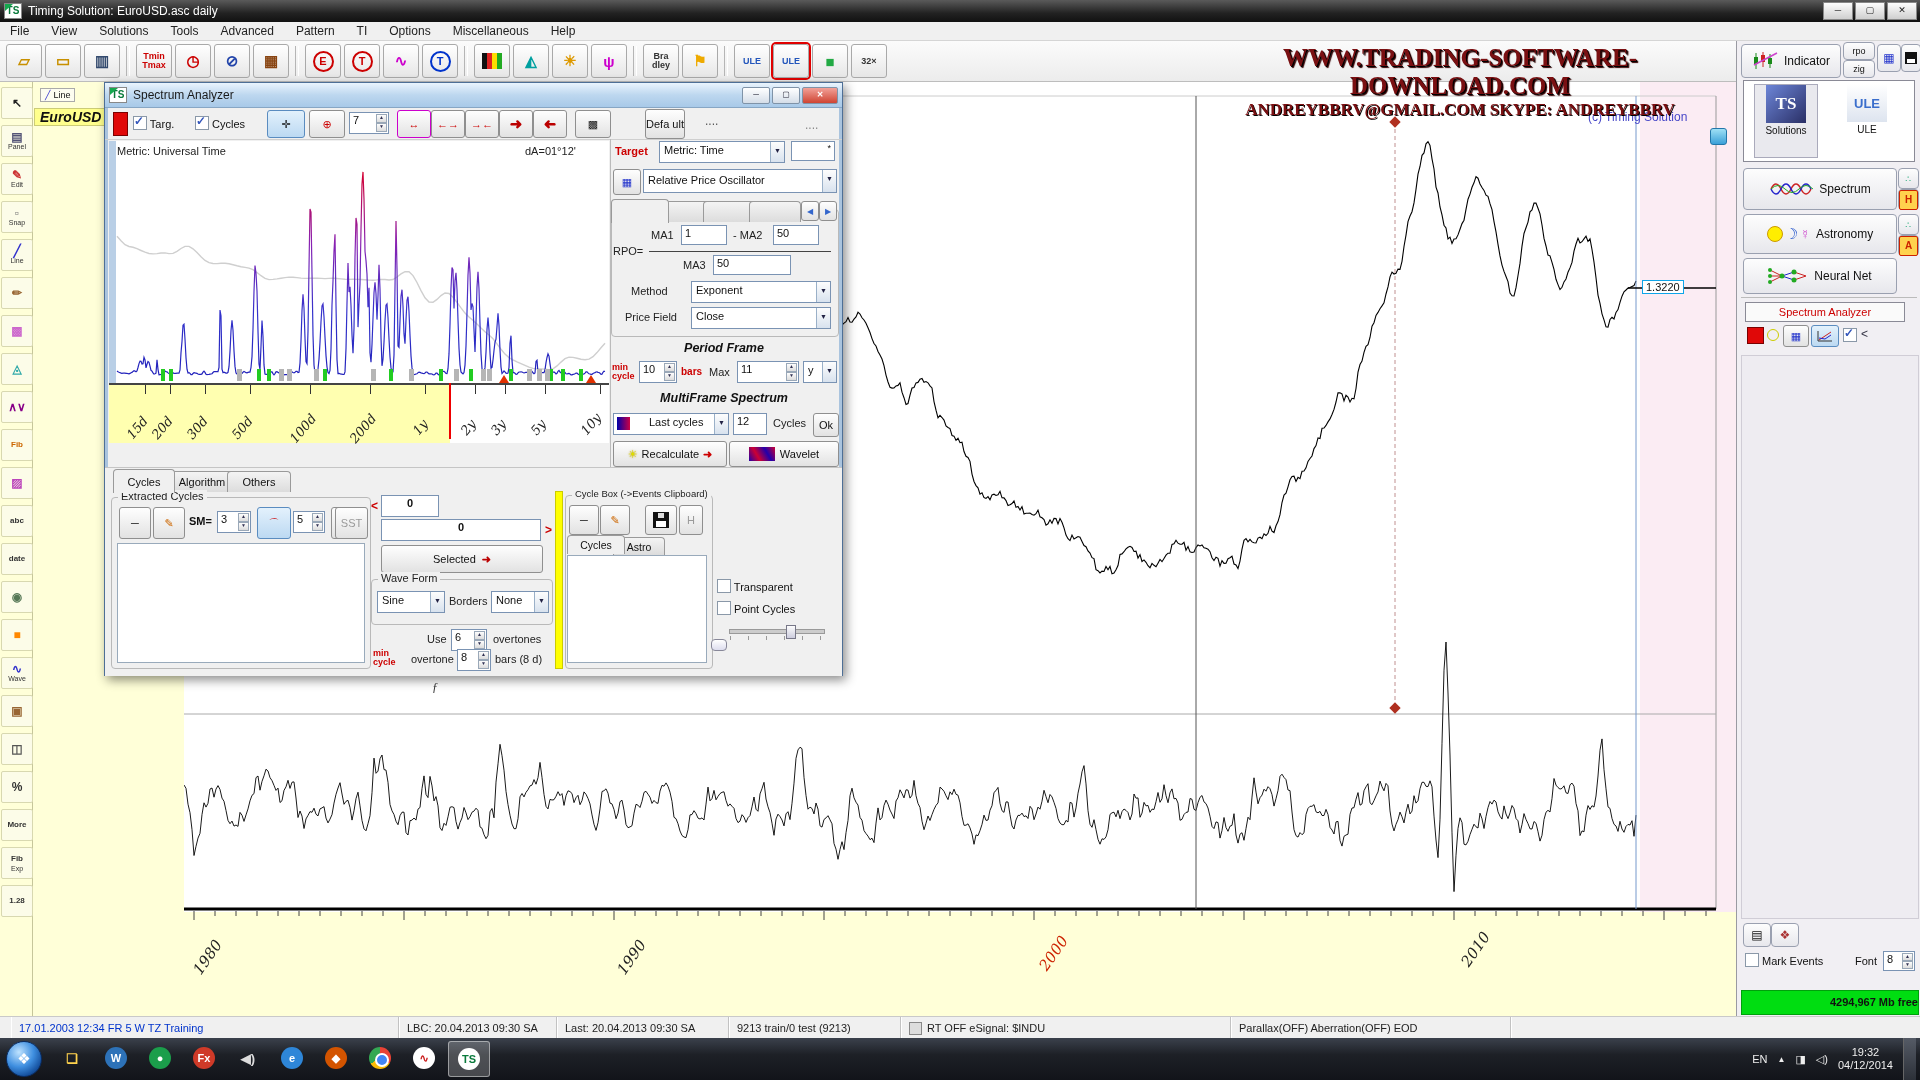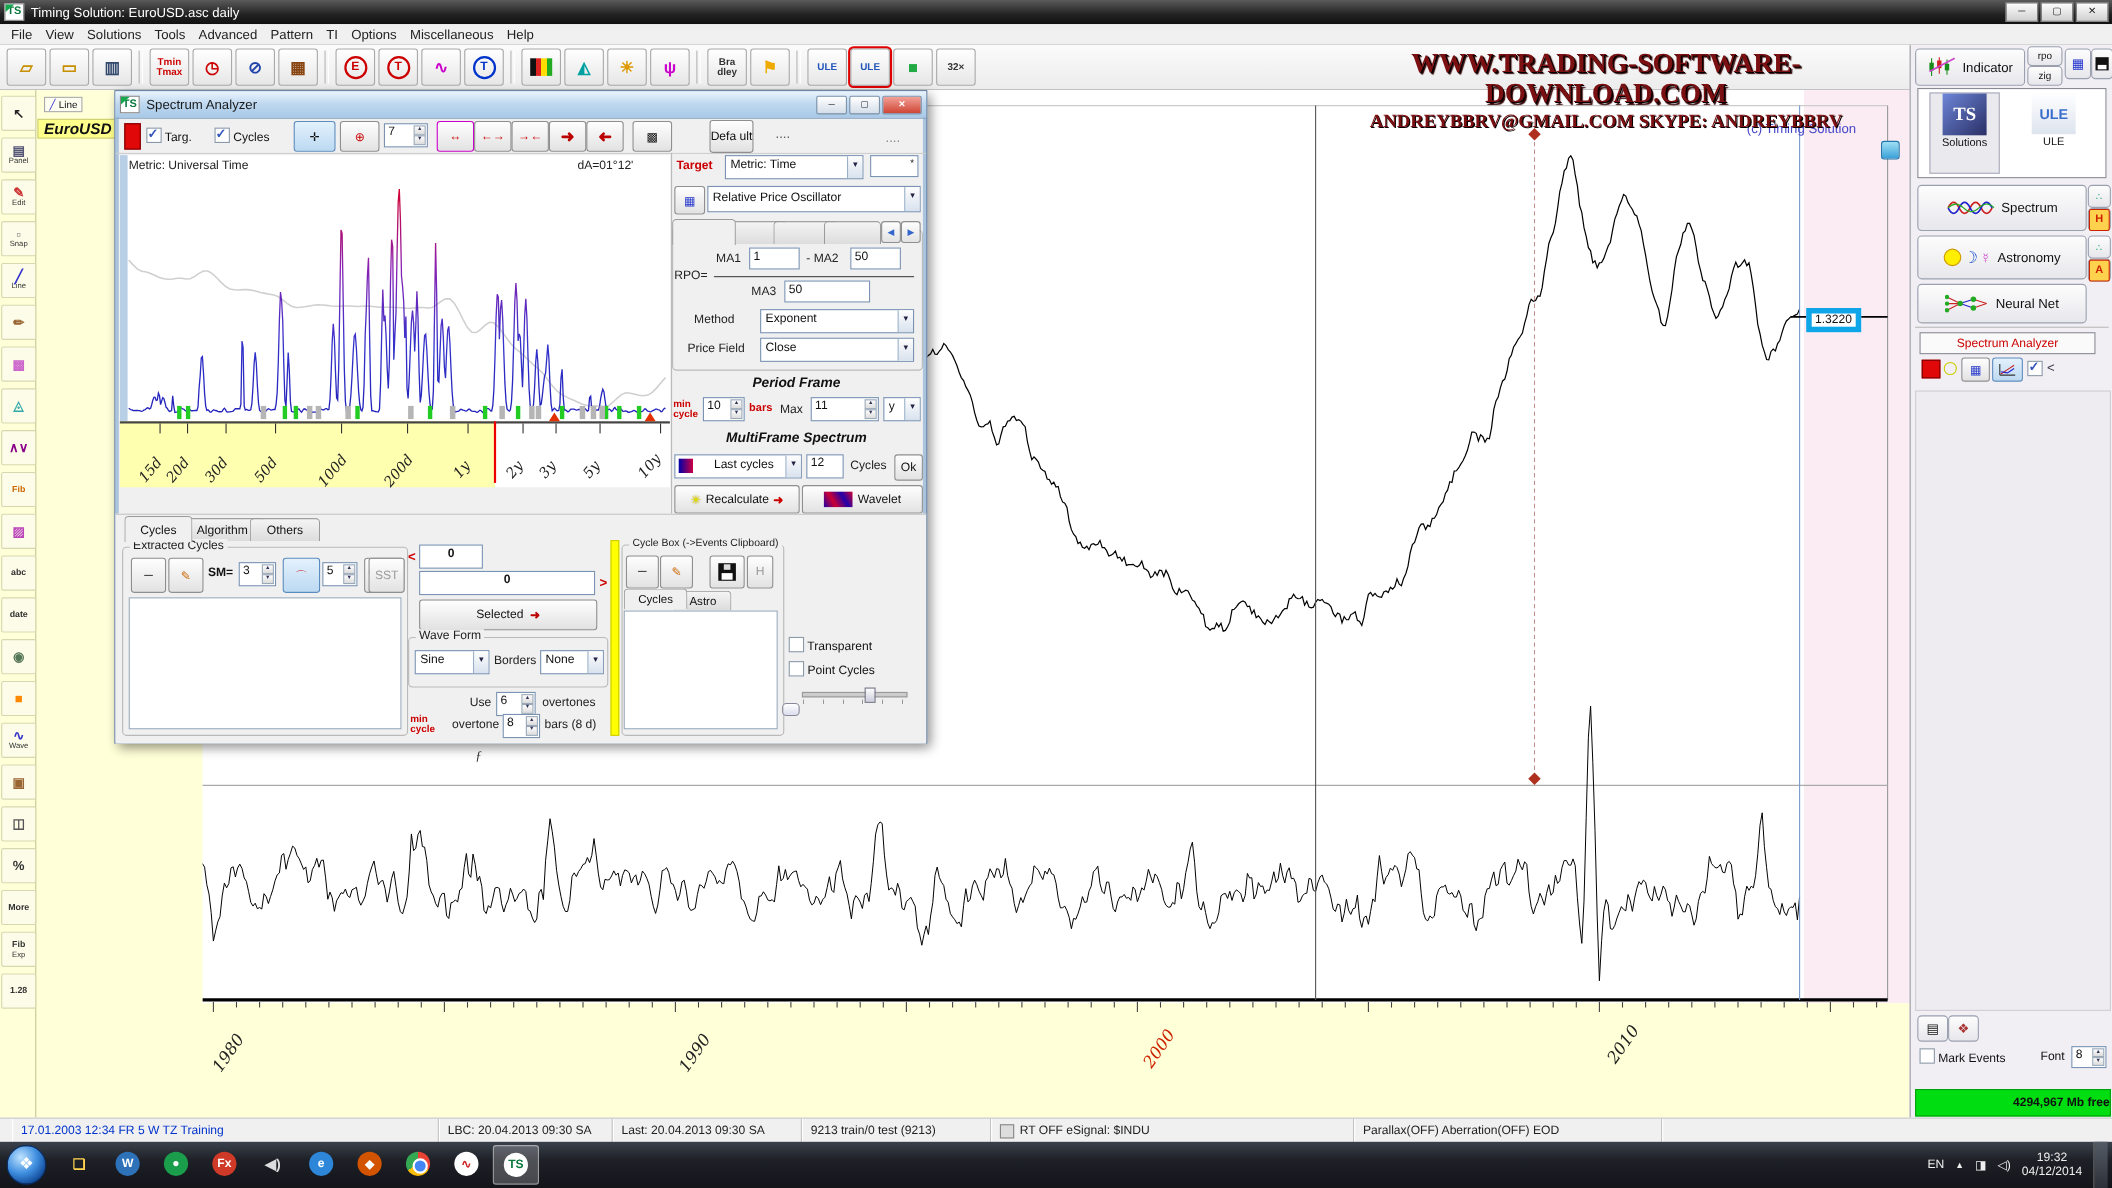--- a/index.html
+++ b/index.html
@@ -8,21 +8,21 @@
   .abs{position:absolute;}
   
   #titlebar{left:0;top:0;width:1920px;height:22px;background:linear-gradient(#5a5a5a,#222 60%,#111);
             color:#fff;display:flex;align-items:center;gap:6px;padding-left:4px;box-sizing:border-box;}
   .ts-logo{width:16px;height:14px;background:#fff;border:1px solid #888;color:#0a7a3c;font-weight:bold;
            font-size:10px;text-align:center;line-height:14px;position:relative;}
   .ts-logo i{position:absolute;left:0;top:0;width:0;height:0;border-left:8px solid #15a84f;border-bottom:7px solid transparent;}
   .winbtn{width:28px;height:16px;background:linear-gradient(#fdfdfd,#cfcfcf);border:1px solid #888;
           color:#222;font-size:9px;text-align:center;line-height:15px;margin-left:2px;}
   #menubar{left:0;top:22px;width:1920px;height:19px;background:#f0f0f0;border-bottom:1px solid #d5d5d5;
-           display:flex;align-items:center;gap:12px;padding-left:10px;box-sizing:border-box;font-size:12px;color:#222;}
+           display:flex;align-items:center;gap:22px;padding-left:10px;box-sizing:border-box;font-size:12px;color:#222;}
   #toolbar{left:0;top:41px;width:1920px;height:41px;background:linear-gradient(#fbfbfb,#ececec);
            border-bottom:1px solid #bdbdbd;display:flex;align-items:center;gap:3px;padding-left:6px;box-sizing:border-box;}
   .tbtn{width:34px;height:32px;border:1px solid #a9a9a9;border-radius:3px;background:linear-gradient(#ffffff,#e6e6e6);
         display:flex;align-items:center;justify-content:center;font-size:15px;font-weight:bold;flex:0 0 auto;}
   .tbtn .two{font-size:8px;line-height:9px;font-weight:bold;text-align:center;white-space:pre-line;}
   .tbtn .circg{border:2px solid currentColor;border-radius:50%;width:17px;height:17px;line-height:16px;font-size:11px;text-align:center;}
   .tsep{width:2px;height:30px;border-left:1px solid #b5b5b5;border-right:1px solid #fff;margin:0 3px;flex:0 0 auto;}
   .iconbars{width:20px;height:16px;background:linear-gradient(90deg,#111 0 25%,#d22 25% 50%,#fd0 50% 75%,#2a2 75%);}
   
   #banner{left:1180px;top:44px;width:560px;text-align:center;z-index:5;font-family:"Liberation Serif",serif;color:#7a1012;}
@@ -38,21 +38,21 @@
   #chartzone{left:32px;top:82px;width:1704px;height:934px;background:#fff;z-index:1;}
   #leftpad{left:0;top:0;width:152px;height:934px;background:#ffffd8;}
   #bottompad{left:0;top:830px;width:1704px;height:104px;background:#ffffd8;}
   #pinkzone{left:1608px;top:0;width:96px;height:830px;background:#fbecf3;}
   .yr{position:absolute;transform:rotate(-55deg);transform-origin:left bottom;font-family:"DejaVu Serif",serif;
       font-style:italic;font-size:15px;color:#222;}
   #copyright{color:#4747c8;font-size:12px;}
   #cornerico{width:15px;height:15px;background:linear-gradient(#9fe0f5,#3aa0d8);border:1px solid #2277aa;border-radius:3px;}
   #linechip{display:flex;gap:3px;align-items:center;border:1px solid #aaa;background:#fdfdf0;font-size:9px;padding:1px 4px;}
   #symlabel{font-style:italic;font-weight:bold;font-size:14px;background:#ffff8c;padding:0 5px;border:1px solid #cccc77;}
-  #pricelabel{border:5px solid #0ea5e9;background:#fff;font-size:11px;padding:0 3px;}
+  #pricelabel{border:1px solid #0ea5e9;background:#fff;font-size:11px;padding:0 3px;}
   .flabel{font-family:"Liberation Serif",serif;font-style:italic;font-size:12px;color:#333;}
   
   #dialog{left:104px;top:82px;width:737px;height:592px;z-index:10;background:#f0f0f0;
           border:1px solid #4e6f96;box-shadow:3px 4px 10px rgba(0,0,0,.45);outline:3px solid #aac4de;outline-offset:-4px;}
   #dlg-title{position:absolute;left:0;top:0;width:100%;height:25px;box-sizing:border-box;
              background:linear-gradient(#eaf4fd,#bdd7ef 50%,#a8c9e8);border-bottom:1px solid #87a6c4;
              display:flex;align-items:center;gap:6px;padding:0 4px;}
   #dlg-title .t{font-size:12px;color:#1a1a1a;}
   .dbtn{width:26px;height:15px;border:1px solid #7f93a8;border-radius:2px;background:linear-gradient(#fff,#d4dde8);
         font-size:8px;line-height:14px;text-align:center;color:#223;}

